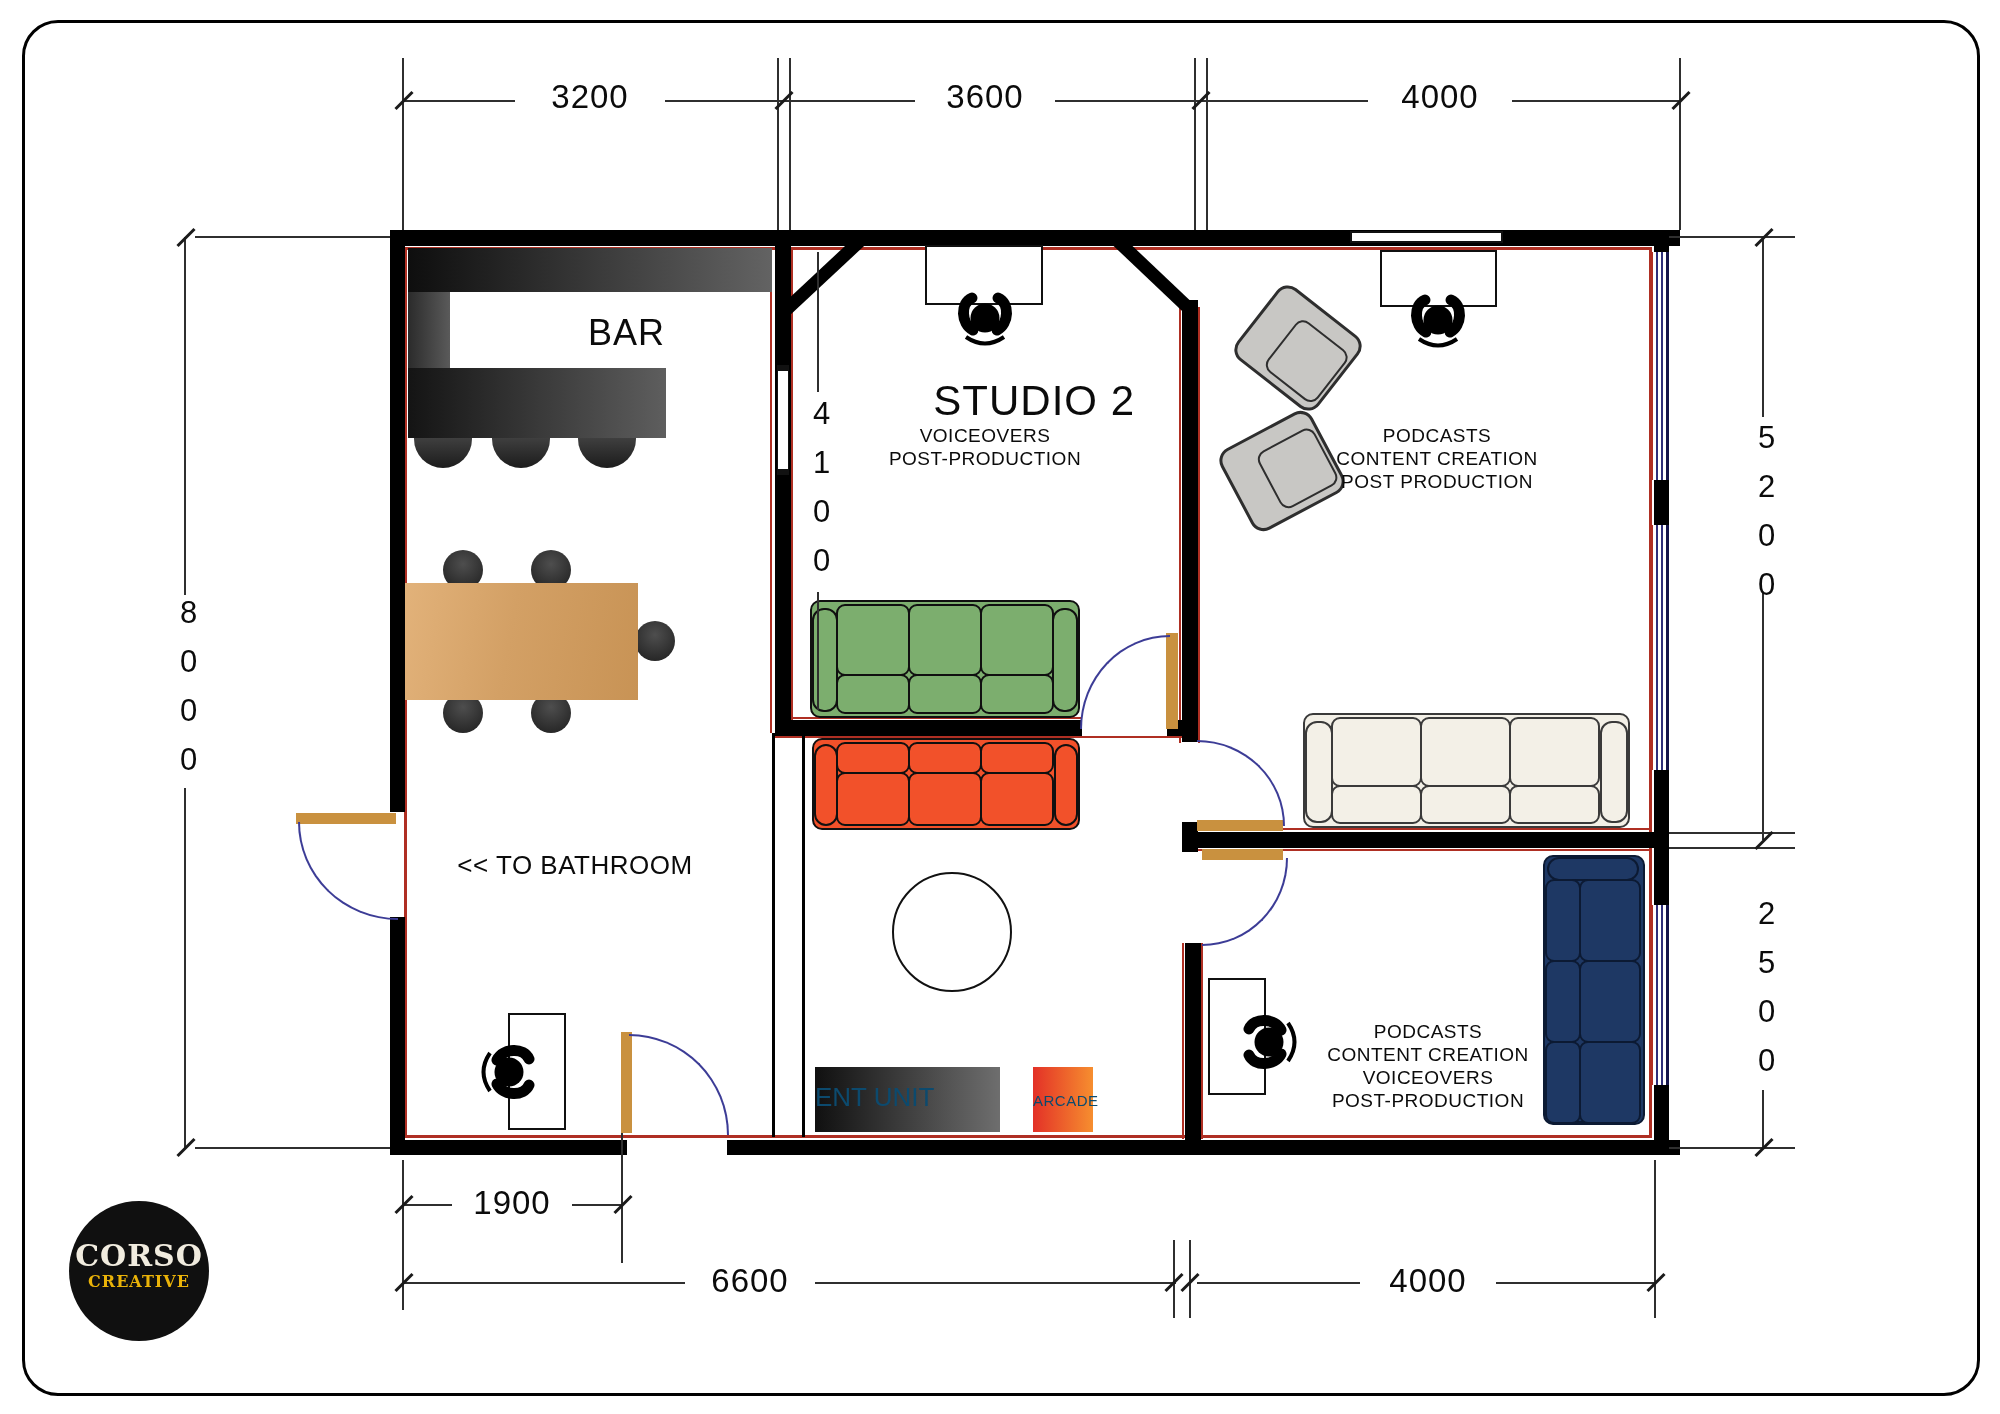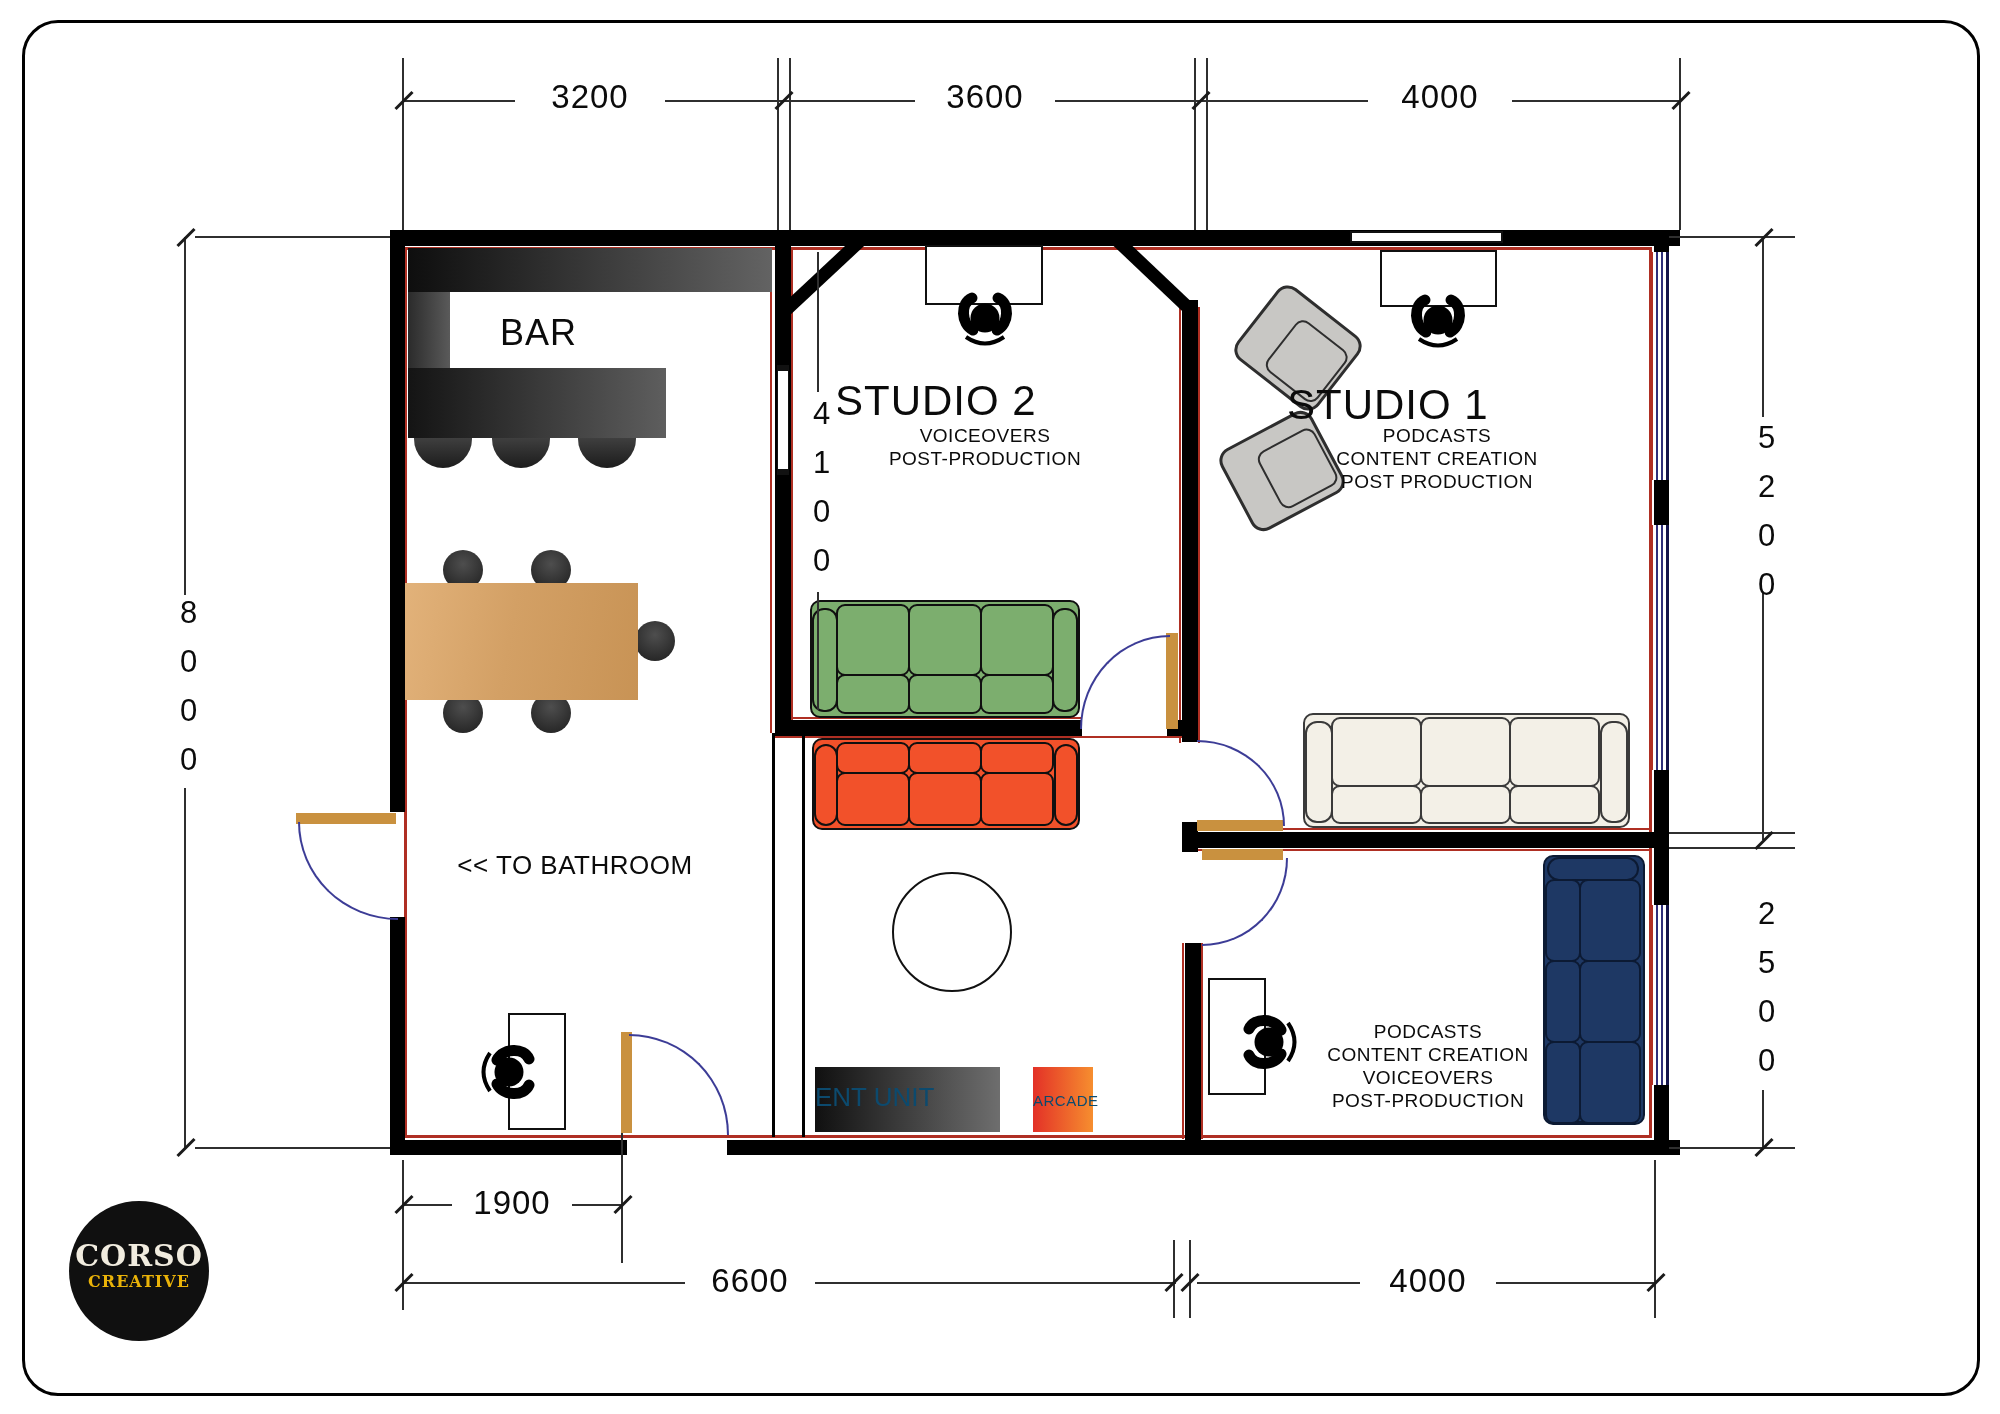--- a/index.html
+++ b/index.html
@@ -20,21 +20,21 @@
   .arc.tl{border-top-width:2px;border-left-width:2px;border-top-left-radius:100% 100%;}
   .arc.tr{border-top-width:2px;border-right-width:2px;border-top-right-radius:100% 100%;}
   .arc.bl{border-bottom-width:2px;border-left-width:2px;border-bottom-left-radius:100% 100%;}
   .arc.br{border-bottom-width:2px;border-right-width:2px;border-bottom-right-radius:100% 100%;}
   .window{position:absolute;width:18px;background:
       linear-gradient(90deg,#AF2F23 0 2px,#fff 2px 5px,#2e2e7a 5px 7px,#fff 7px 10px,
       #2e2e7a 10px 12px,#fff 12px 15px,#14144a 15px 18px);}
   .sofa{position:absolute;border:2px solid #101010;border-radius:10px;box-sizing:border-box;}
   .cush{position:absolute;border:2px solid #101010;border-radius:9px;box-sizing:border-box;}
   .desk{position:absolute;background:#fff;border:2px solid #101010;box-sizing:border-box;}
-  .roomname{position:absolute;font-size:42px;text-align:left;line-height:46px;letter-spacing:1px;}
+  .roomname{position:absolute;font-size:42px;text-align:right;line-height:46px;letter-spacing:1px;}
   .roomline{position:absolute;font-size:19px;text-align:center;line-height:23px;letter-spacing:0.5px;}
   .chairc{position:absolute;border-radius:50%;background:radial-gradient(circle at 50% 35%,#4e4e4e,#1d1d1d);}
   .stool{position:absolute;height:30px;border-radius:0 0 60px 60px;background:linear-gradient(180deg,#3f3f3f,#1c1c1c);}
   .armchair{position:absolute;width:104px;height:92px;border:3px solid #2e2e2e;border-radius:14px;
             background:#C8C7C4;box-sizing:border-box;}
   .armchair .seat{position:absolute;left:32px;top:16px;width:60px;height:60px;border:2px solid #2e2e2e;
                   border-radius:10px;}
   .gradbar{position:absolute;}
   .label-white{position:absolute;color:#0c4a6e;text-align:left;}
 </style>
@@ -155,21 +155,20 @@
     <path d="M24 40 C12 34 11 13 23 8" stroke="#000" stroke-width="11" stroke-linecap="round" fill="none"></path>
     <path d="M48 40 C60 34 61 13 49 8" stroke="#000" stroke-width="11" stroke-linecap="round" fill="none"></path>
     <circle cx="36" cy="28" r="14.5" fill="#000"></circle>
   </svg>
   <div class="armchair" style="left:1246px;top:302px;transform:rotate(38deg);">
     <div class="seat"></div>
   </div>
   <div class="armchair" style="left:1230px;top:425px;transform:rotate(-28deg);">
     <div class="seat"></div>
   </div>
-  <div class="roomname" style="left:1287px;top:382px;width:300px;">STUDIO 1</div>
   <div class="roomline" style="left:1287px;top:424px;width:300px;">PODCASTS</div>
   <div class="roomline" style="left:1287px;top:447px;width:300px;">CONTENT CREATION</div>
   <div class="roomline" style="left:1287px;top:470px;width:300px;">POST PRODUCTION</div>
 
   <div class="sofa" style="left:1303px;top:713px;width:327px;height:115px;background:#F3F0E7;border-color:#3a3a3a;">
     <div class="cush" style="left:0px;top:6px;width:28px;height:102px;background:#F3F0E7;border-color:#3a3a3a;border-radius:12px;"></div>
     <div class="cush" style="left:295px;top:6px;width:28px;height:102px;background:#F3F0E7;border-color:#3a3a3a;border-radius:12px;"></div>
     <div class="cush" style="left:26px;top:2px;width:91px;height:70px;background:#F3F0E7;border-color:#3a3a3a;"></div>
     <div class="cush" style="left:115px;top:2px;width:91px;height:70px;background:#F3F0E7;border-color:#3a3a3a;"></div>
     <div class="cush" style="left:204px;top:2px;width:91px;height:70px;background:#F3F0E7;border-color:#3a3a3a;"></div>

